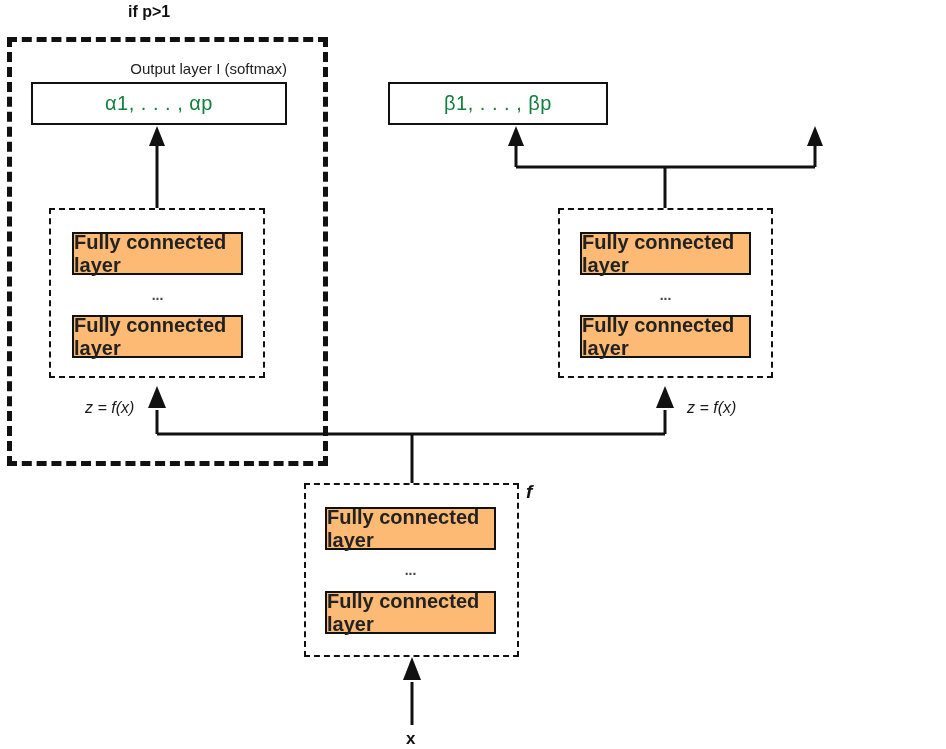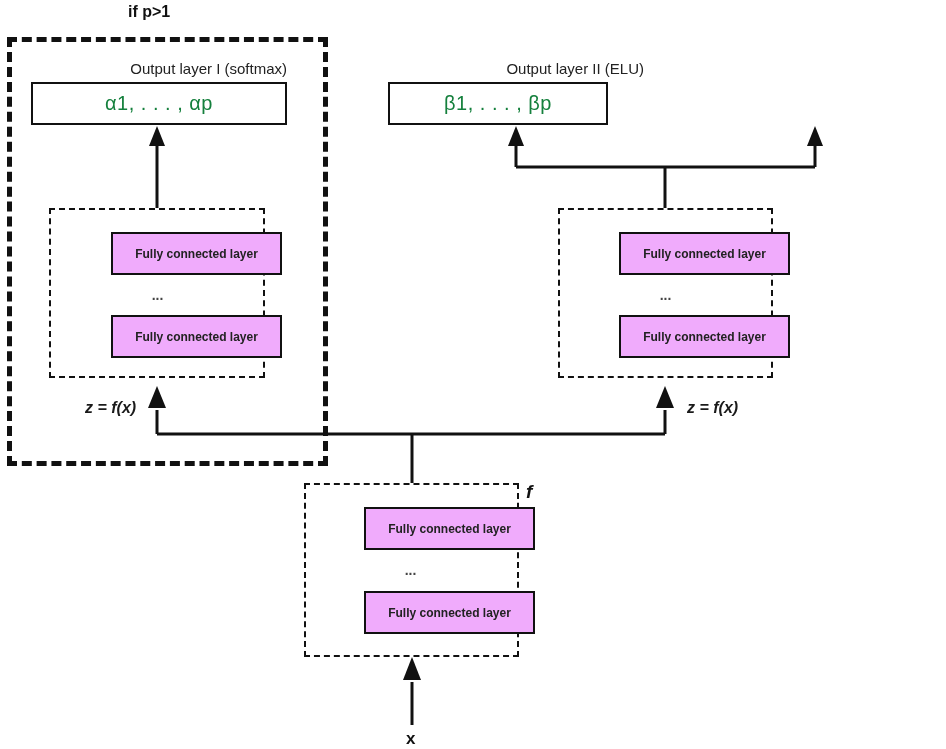--- a/index.html
+++ b/index.html
@@ -31,21 +31,21 @@
   }
   .cond-label {
     font-size: 16px;
     font-weight: bold;
     color: #111111;
     white-space: nowrap;
     line-height: 1;
   }
   .z-label {
     font-size: 16px;
-    font-weight: bold;
+    font-weight: normal;
     font-style: italic;
     color: #1a1a1a;
     white-space: nowrap;
     line-height: 1;
   }
   .f-label {
     font-size: 19px;
     font-weight: bold;
     font-style: italic;
     color: #111111;
@@ -81,29 +81,28 @@
   
   .cond-box {
     border: 5px dashed #111111;
     background: transparent;
     box-sizing: border-box;
   }
 
   
   .fc-box {
     border: 2px solid #111111;
-    background: #f0abfc;
+    background: #fdba74;
     box-sizing: border-box;
     display: flex;
     align-items: center;
     justify-content: center;
-    font-size: 12px;
+    font-size: 20px;
     font-weight: bold;
     color: #222222;
-    margin-left: 39px;
   }
 
   .ellipsis {
     font-size: 14px;
     font-weight: bold;
     color: #444444;
     text-align: center;
     line-height: 1;
   }
   svg.conn { position: absolute; overflow: visible; }
@@ -129,21 +128,20 @@
   <div class="abs group-box" style="left:49px; top:208px; width:216px; height:170px;"></div>
 
   <div class="abs fc-box" style="left:72px; top:232px; width:171px; height:43px;">Fully connected layer</div>
 
   <div class="abs ellipsis" style="left:72px; top:288px; width:171px;">...</div>
 
   <div class="abs fc-box" style="left:72px; top:315px; width:171px; height:43px;">Fully connected layer</div>
 
   <div class="abs z-label" style="left:85px; top:400px;">z = f(x)</div>
 
-  <div class="abs caption" style="left:388px; top:61px; width:256px;">Output layer II (ELU)</div>
 
   <div class="abs out-box" style="left:388px; top:82px; width:220px; height:43px;">β1, . . . , βp</div>
 
 
 
   <svg class="conn" style="left:0px; top:0px; width:946px; height:749px;">
     <line x1="665" y1="208" x2="665" y2="167" stroke="#111111" stroke-width="3"></line>
     <line x1="516" y1="167" x2="815" y2="167" stroke="#111111" stroke-width="3"></line>
     <line x1="516" y1="167" x2="516" y2="143" stroke="#111111" stroke-width="3"></line>
     <line x1="815" y1="167" x2="815" y2="143" stroke="#111111" stroke-width="3"></line>

